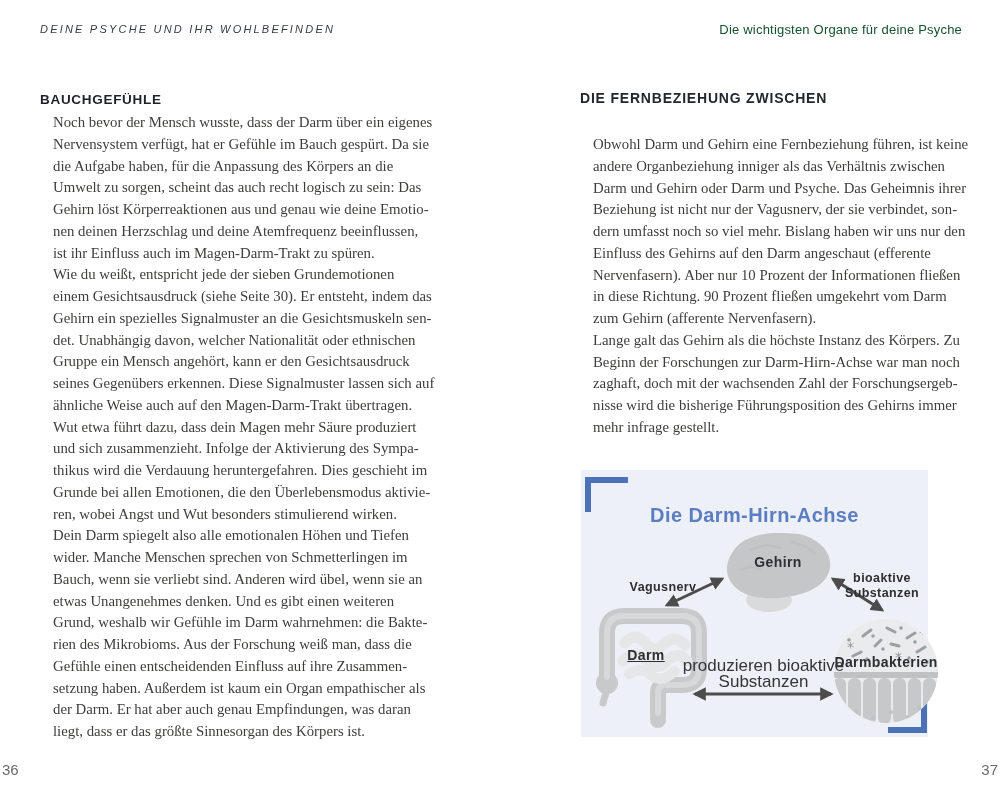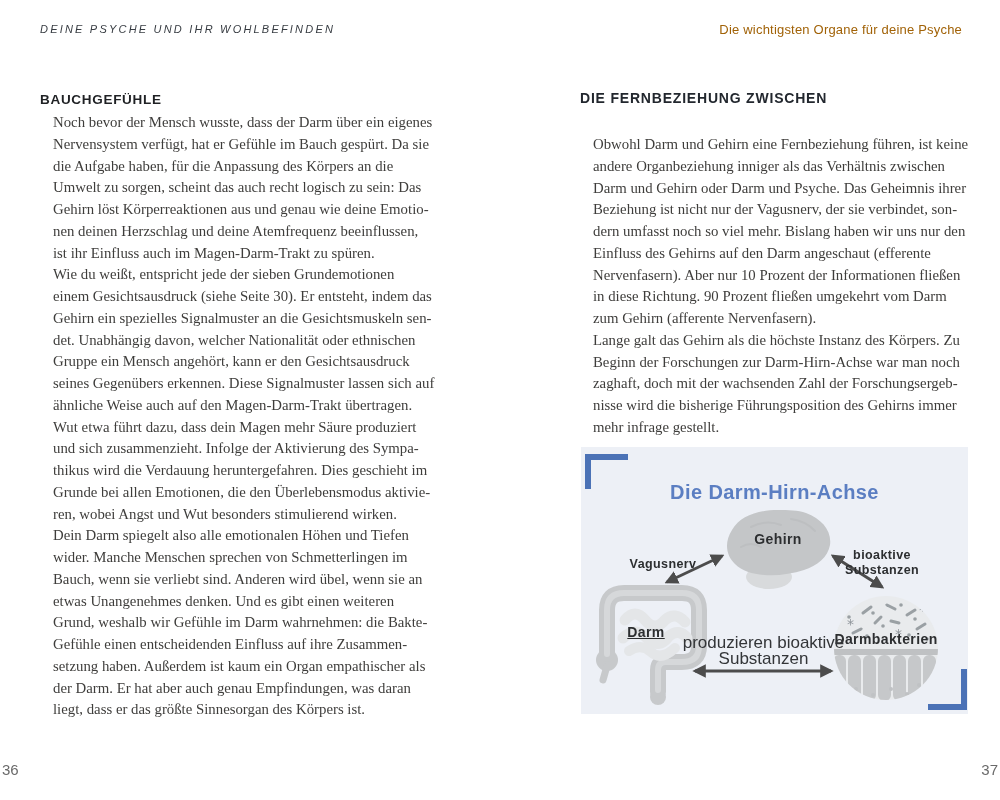--- a/index.html
+++ b/index.html
@@ -11,21 +11,21 @@
 
   
   .run-head-left{
     left:40px;top:23px;
     font-family:"Liberation Sans",sans-serif;font-size:11px;letter-spacing:2.2px;
     color:#373c42;font-weight:500;white-space:nowrap;font-style:italic;
   }
   .run-head-right{
     right:38px;top:22px;text-align:right;
     font-family:"Liberation Sans",sans-serif;font-size:13px;letter-spacing:0.2px;
-    color:#a16207;white-space:nowrap;
+    color:#14532d;white-space:nowrap;
   }
 
   
   .heading-left{
     left:40px;top:92px;
     font-family:"Liberation Sans",sans-serif;font-size:13.5px;font-weight:bold;
     letter-spacing:0.7px;color:#1f2124;white-space:nowrap;
   }
   .body-block{font-size:14.8px;line-height:21.75px;color:#3e3d3b;}
   .body-block div{white-space:nowrap;margin-left:13px;}
@@ -35,21 +35,21 @@
   .heading-right{
     left:580px;top:87px;
     font-family:"Liberation Sans",sans-serif;font-size:14px;font-weight:bold;
     letter-spacing:0.8px;color:#22272e;line-height:23px;
   }
   .heading-right div{white-space:nowrap;}
   .body-right{left:580px;top:134px;width:395px;}
 
   
   .figure-box{
-    left:581px;top:447px;width:387px;height:267px;background:#edf0f6;
+    left:581px;top:470px;width:347px;height:267px;background:#edf0f6;
   }
   .bracket-tl{
     left:4px;top:7px;width:37px;height:29px;
     border-left:6px solid #4b72b6;border-top:6px solid #4b72b6;
   }
   .bracket-br{
     right:1px;bottom:4px;width:33px;height:35px;
     border-right:6px solid #4b72b6;border-bottom:6px solid #4b72b6;
   }
   .fig-title{
@@ -103,20 +103,21 @@
     <div>Wut etwa führt dazu, dass dein Magen mehr Säure produziert</div>
     <div>und sich zusammenzieht. Infolge der Aktivierung des Sympa-</div>
     <div>thikus wird die Verdauung heruntergefahren. Dies geschieht im</div>
     <div>Grunde bei allen Emotionen, die den Überlebensmodus aktivie-</div>
     <div>ren, wobei Angst und Wut besonders stimulierend wirken.</div>
     <div>Dein Darm spiegelt also alle emotionalen Höhen und Tiefen</div>
     <div>wider. Manche Menschen sprechen von Schmetterlingen im</div>
     <div>Bauch, wenn sie verliebt sind. Anderen wird übel, wenn sie an</div>
     <div>etwas Unangenehmes denken. Und es gibt einen weiteren</div>
     <div>Grund, weshalb wir Gefühle im Darm wahrnehmen: die Bakte-</div>
+    <div>rien des Mikrobioms. Aus der Forschung weiß man, dass die</div>
     <div>Gefühle einen entscheidenden Einfluss auf ihre Zusammen-</div>
     <div>setzung haben. Außerdem ist kaum ein Organ empathischer als</div>
     <div>der Darm. Er hat aber auch genau Empfindungen, was daran</div>
     <div>liegt, dass er das größte Sinnesorgan des Körpers ist.</div>
   </div>
 
 <div class="abs page-num pn-left">36</div>
 
 <div class="abs run-head-right">Die wichtigsten Organe für deine Psyche</div>
 

